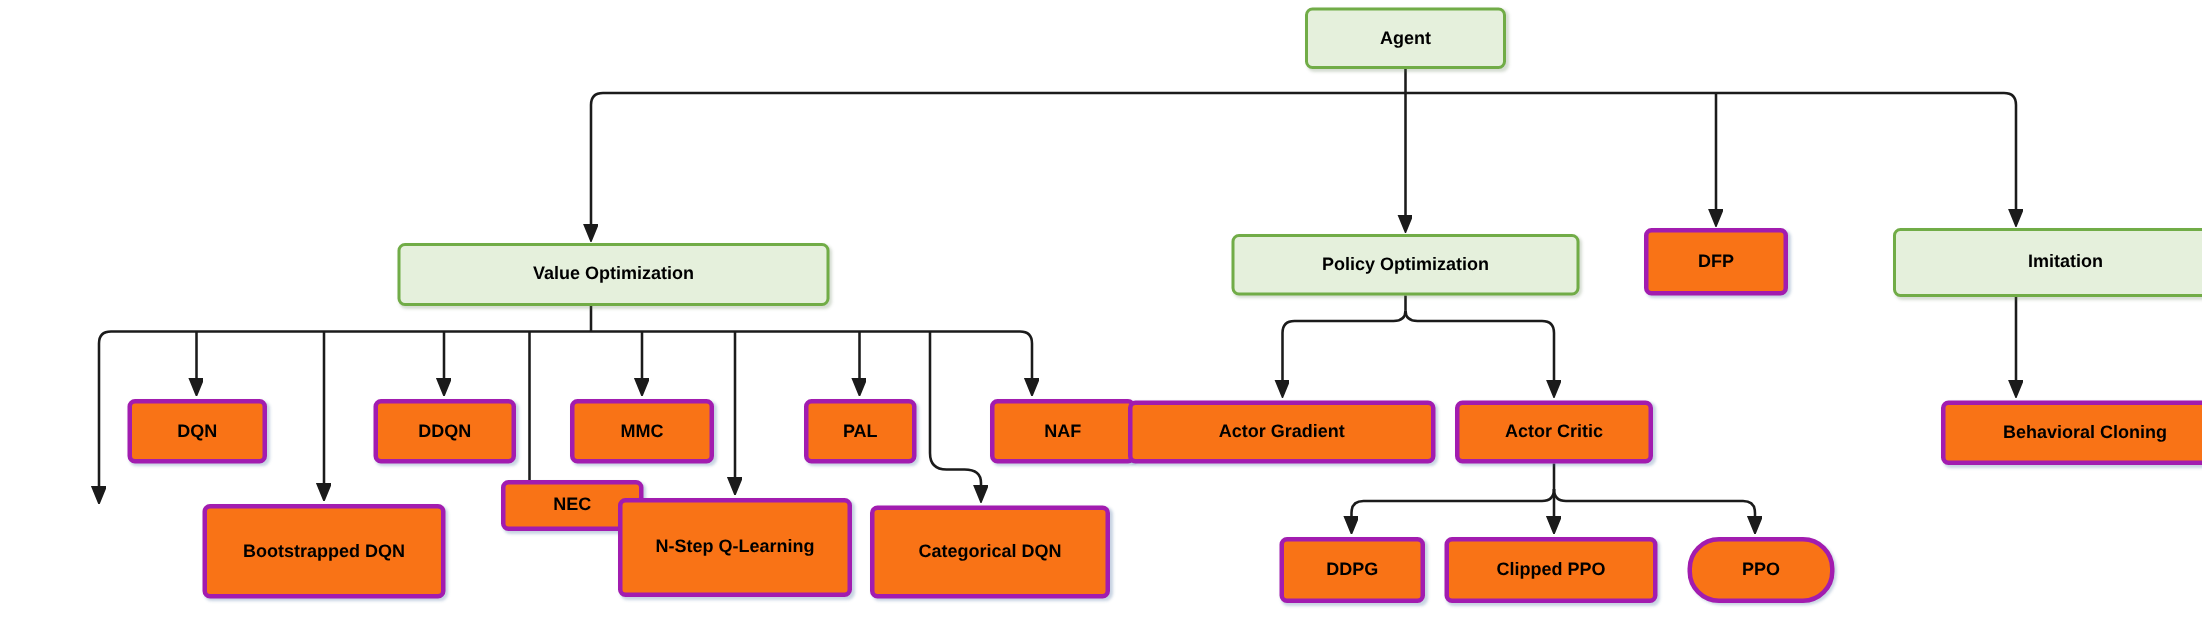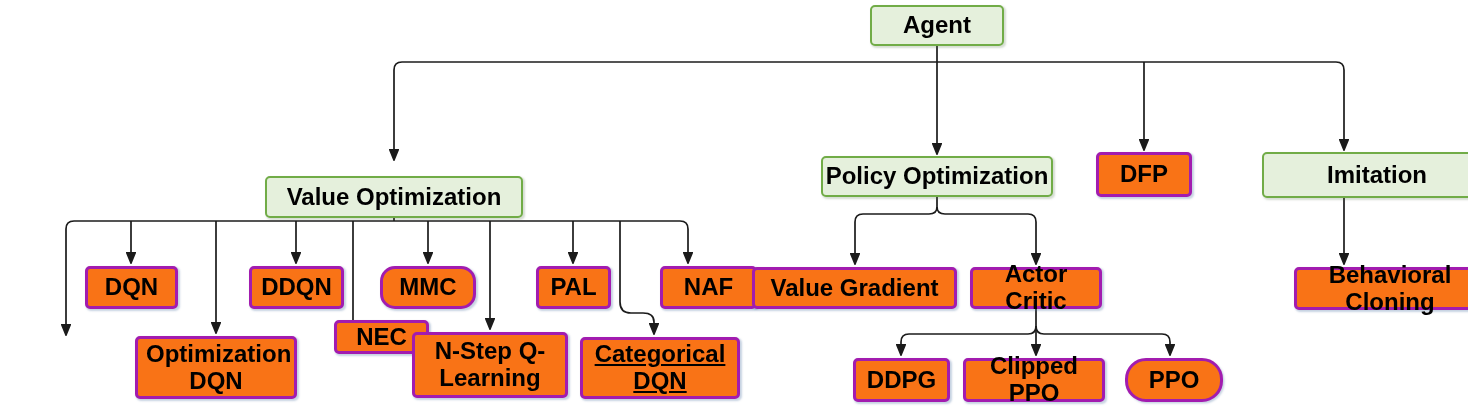--- a/index.html
+++ b/index.html
@@ -9,21 +9,21 @@
     background:#ffffff;
     font-family:"Liberation Sans", sans-serif;
     overflow:hidden;
   }
   #edges { position:absolute; left:0; top:0; width:1468px; height:411px; }
   .node {
     position:absolute;
     display:flex; align-items:center; justify-content:center;
     text-align:center;
     box-sizing:border-box;
-    font-weight:bold; font-size:24px; line-height:1.12;
+    font-weight:bold; font-size:12px; line-height:1.12;
     color:#000;
     border-radius:5px;
   }
   .green {
     border:2.5px solid #71AC47;
     background:#E5F0DC;
     box-shadow:1.5px 1.5px 2px rgba(90,120,80,0.25);
   }
   .blue {
     border:3px solid #a21caf;
@@ -73,21 +73,21 @@
     <path d="M1036 326 Q1036 334 1028 334 H909 Q901 334 901 342 V354" marker-end="url(#arrow)"></path>
     <path d="M1036 326 Q1036 334 1044 334 H1162 Q1170 334 1170 342 V354" marker-end="url(#arrow)"></path>
 
     <path d="M1344 198 V263" marker-end="url(#arrow)"></path>
   </svg>
 
   <div class="node green" style="left:870px; top:5px;  width:134px; height:41px;">
     <span>Agent</span>
   </div>
 
-  <div class="node green" style="left:265px; top:176px; width:258px; height:42px;">
+  <div class="node green" style="left:265px; top:162px; width:288px; height:42px;">
     <span>Value Optimization</span>
   </div>
 
   <div class="node green" style="left:821px; top:156px; width:232px; height:41px;">
     <span>Policy Optimization</span>
   </div>
 
   <div class="node blue" style="left:1096px; top:152px; width:96px; height:45px;">
     <span>DFP</span>
   </div>
@@ -97,51 +97,51 @@
   </div>
 
   <div class="node blue" style="left:85px; top:266px; width:93px; height:43px;">
     <span>DQN</span>
   </div>
 
   <div class="node blue" style="left:249px; top:266px; width:95px; height:43px;">
     <span>DDQN</span>
   </div>
 
-  <div class="node blue" style="left:380px; top:266px; width:96px; height:43px;border-radius:15px;">
+  <div class="node blue" style="left:380px; top:266px; width:96px; height:43px;">
     <span>MMC</span>
   </div>
 
   <div class="node blue" style="left:536px; top:266px; width:75px; height:43px;">
     <span>PAL</span>
   </div>
 
   <div class="node blue" style="left:640px; top:266px; width:97px; height:43px;margin-left:20px;">
     <span>NAF</span>
   </div>
 
 
   <div class="node blue" style="left:135px; top:336px; width:162px; height:63px;">
-    <span class="wrap2">Optimization DQN</span>
+    <span class="wrap2">Bootstrapped DQN</span>
   </div>
 
   <div class="node blue" style="left:307px; top:320px; width:95px; height:34px;margin-left:27px;">
     <span>NEC</span>
   </div>
 
   <div class="node blue" style="left:412px; top:332px; width:156px; height:66px;">
     <span class="wrap2">N-Step Q-Learning</span>
   </div>
 
-  <div class="node blue" style="left:580px; top:337px; width:160px; height:62px;text-decoration:underline;">
+  <div class="node blue" style="left:580px; top:337px; width:160px; height:62px;">
     <span class="wrap2">Categorical DQN</span>
   </div>
 
   <div class="node blue" style="left:752px; top:267px; width:205px; height:42px;">
-    <span>Value Gradient</span>
+    <span>Actor Gradient</span>
   </div>
 
   <div class="node blue" style="left:970px; top:267px; width:132px; height:42px;align-items:center;">
     <span>Actor Critic</span>
   </div>
 
   <div class="node blue" style="left:853px; top:358px; width:97px; height:44px;align-items:center;">
     <span>DDPG</span>
   </div>
 

